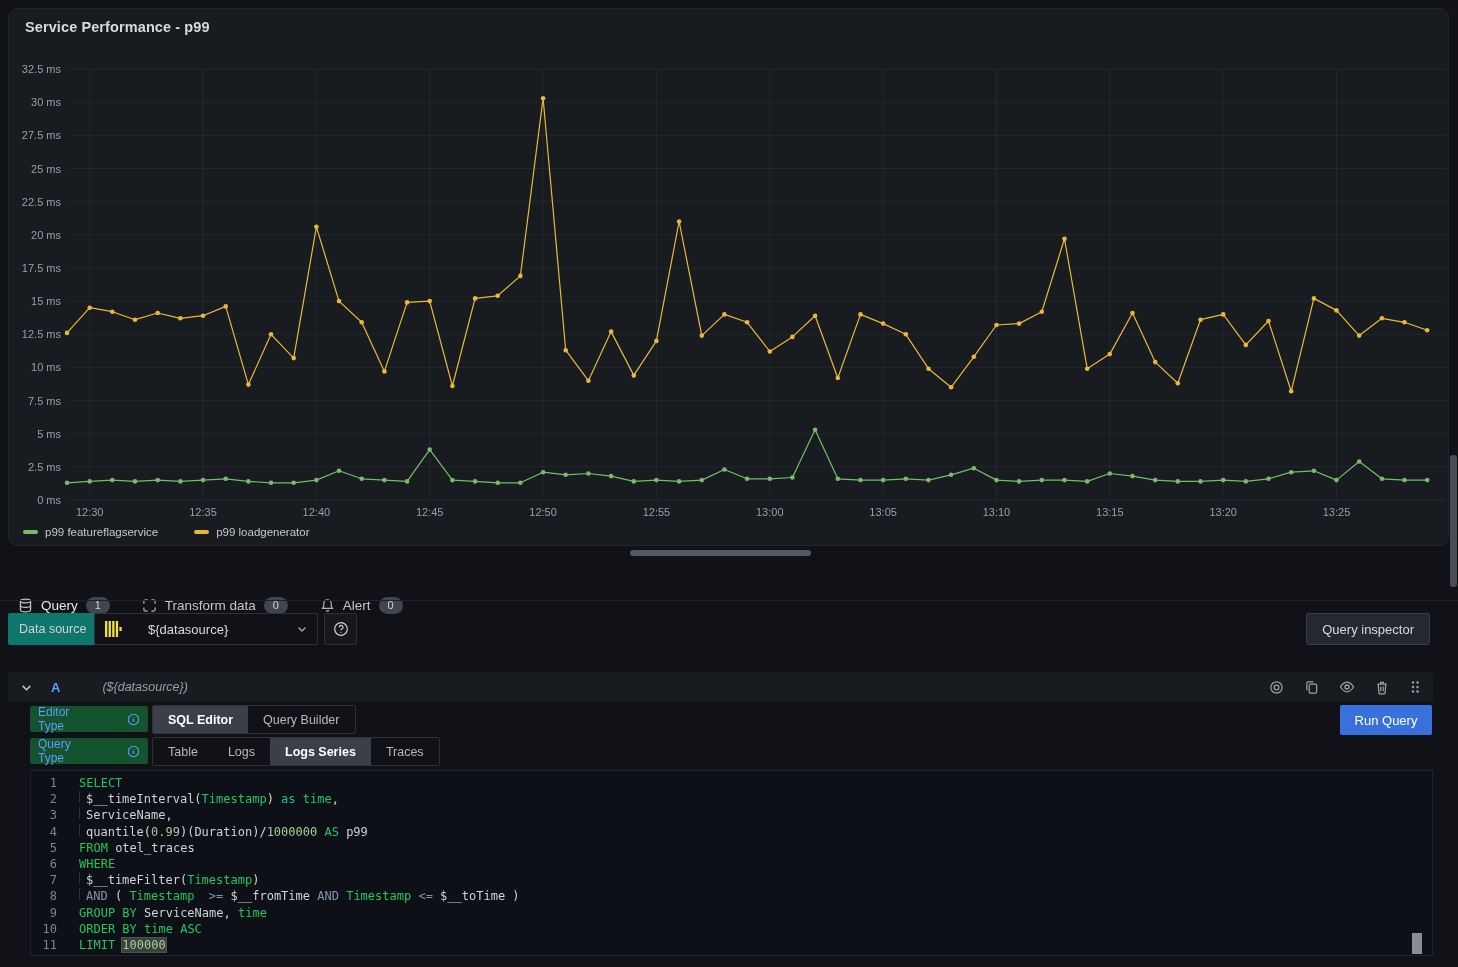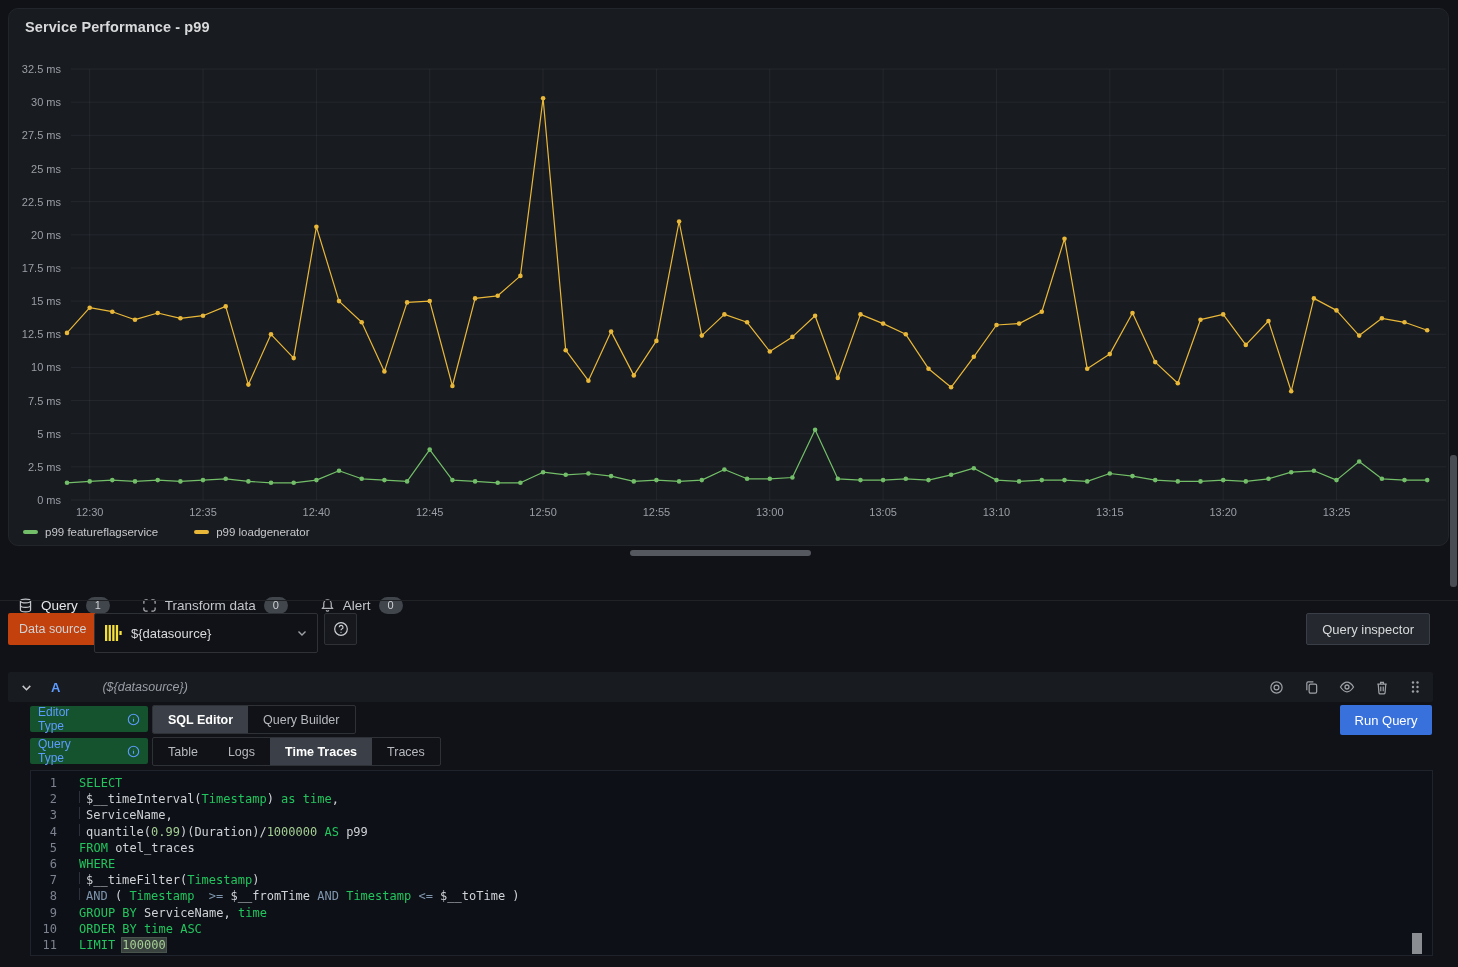--- a/index.html
+++ b/index.html
@@ -33,25 +33,25 @@
   .badge { display:inline-flex; align-items:center; justify-content:center;
     min-width:24px; height:17px; padding:0 7px; border-radius:9px; background:#41454c;
     color:#ced1d5; font-size:11px; font-weight:500; }
   .tabs-divider { position:absolute; left:0; top:600px; width:1458px; height:1px;
     background:#202226; }
   .icon { display:inline-flex; align-items:center; }
 
   
   .toolbar { position:absolute; left:8px; top:613px; width:1442px; height:32px; }
   .ds-label { position:absolute; left:0; top:0; height:32px; line-height:32px;
-    padding:0 11px; background:#c2410c; border-radius:2px; font-size:12.5px;
+    padding:0 11px; background:#0f766e; border-radius:2px; font-size:12.5px;
     font-weight:500; color:#d0d2d6; }
-  .ds-select { position:absolute; left:86px; top:0; width:224px; height:40px;
+  .ds-select { position:absolute; left:86px; top:0; width:224px; height:32px;
     background:#111217; border:1px solid #2e3136; border-radius:2px; display:flex;
-    align-items:center; gap:9px; padding:0 9px; cursor:pointer; }
+    align-items:center; gap:26px; padding:0 9px; cursor:pointer; }
   .ds-select .val { font-size:13px; color:#d8d9da; flex:1; }
   .help-btn { position:absolute; left:316px; top:0; width:33px; height:32px;
     border:1px solid #2e3136; background:#16181d; border-radius:2px; display:flex;
     align-items:center; justify-content:center; cursor:pointer; }
   .qopts { position:absolute; left:353px; top:0; width:942px; height:32px;
     background:#16181d; border-radius:2px; display:flex; align-items:center;
     gap:18px; padding:0 14px; }
   .qopts .qo-label { color:#5e9bff; font-size:13px; font-weight:500; cursor:pointer; }
   .qopts .meta { color:#8f939b; font-size:12px; }
   .qinspector { position:absolute; right:20px; top:0; height:32px; padding:0 15px;
@@ -430,21 +430,21 @@
   <span class="icon">
     <svg width="13" height="13" viewBox="0 0 14 14" fill="none" stroke="#5e9bff" stroke-width="1.2">
         <circle cx="7" cy="7" r="5.6"></circle>
         <path d="M7 6.3v3.2M7 4.2v.3"></path>
       </svg>
   </span>
 </div>
 <div class="rgroup" style="top:737px">
   <div class="ropt">Table</div>
   <div class="ropt">Logs</div>
-  <div class="ropt active">Time Traces</div>
+  <div class="ropt active">Logs Series</div>
   <div class="ropt">Traces</div>
 </div>
 
 <div class="code-editor">
   <div id="code-lines">
       <div class="code-line"><span class="ln">1</span><span class="ct"><span class="tk-kw">SELECT</span></span></div>
       <div class="code-line"><span class="ln">2</span><span class="ct"><span class="ig"></span><span class="tk-def">$__timeInterval(</span><span class="tk-kw">Timestamp</span><span class="tk-def">) </span><span class="tk-kw">as</span><span class="tk-def"> </span><span class="tk-kw">time</span><span class="tk-def">,</span></span></div>
       <div class="code-line"><span class="ln">3</span><span class="ct"><span class="ig"></span><span class="tk-def">ServiceName,</span></span></div>
       <div class="code-line"><span class="ln">4</span><span class="ct"><span class="ig"></span><span class="tk-def">quantile(</span><span class="tk-num">0.99</span><span class="tk-def">)(Duration)/</span><span class="tk-num">1000000</span><span class="tk-def"> </span><span class="tk-kw">AS</span><span class="tk-def"> p99</span></span></div>
       <div class="code-line"><span class="ln">5</span><span class="ct"><span class="tk-kw">FROM</span><span class="tk-def"> otel_traces</span></span></div>

